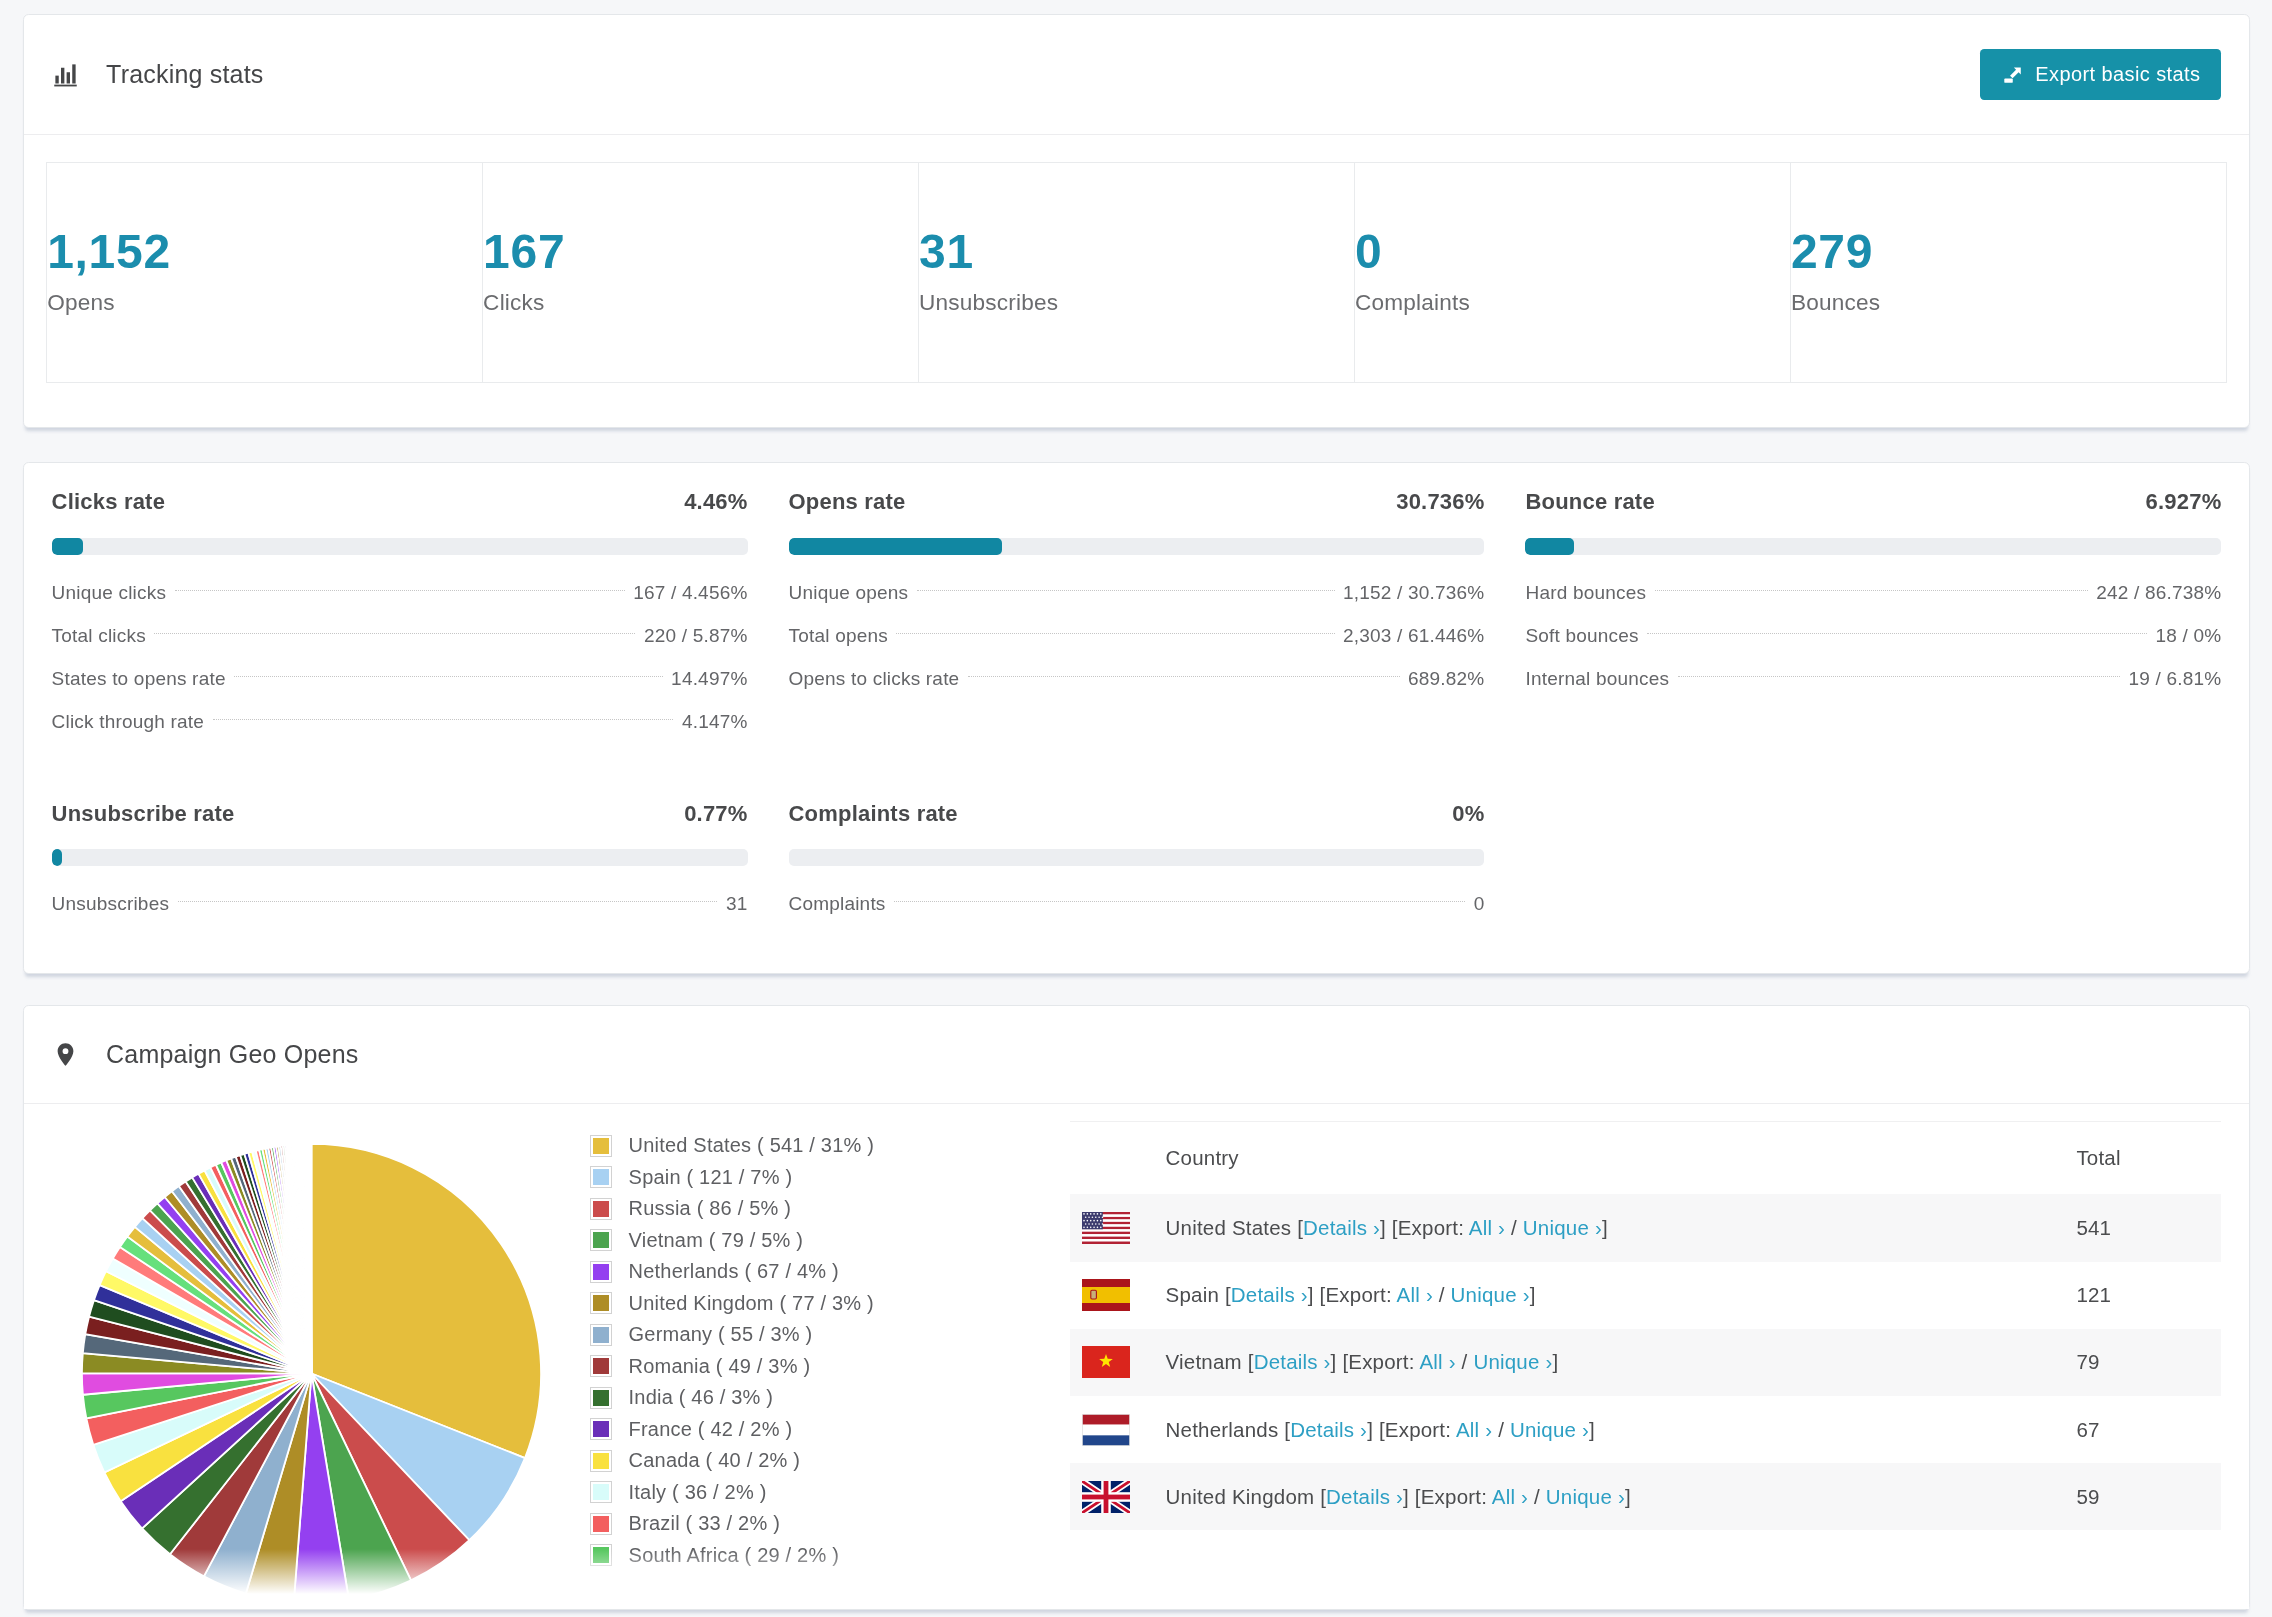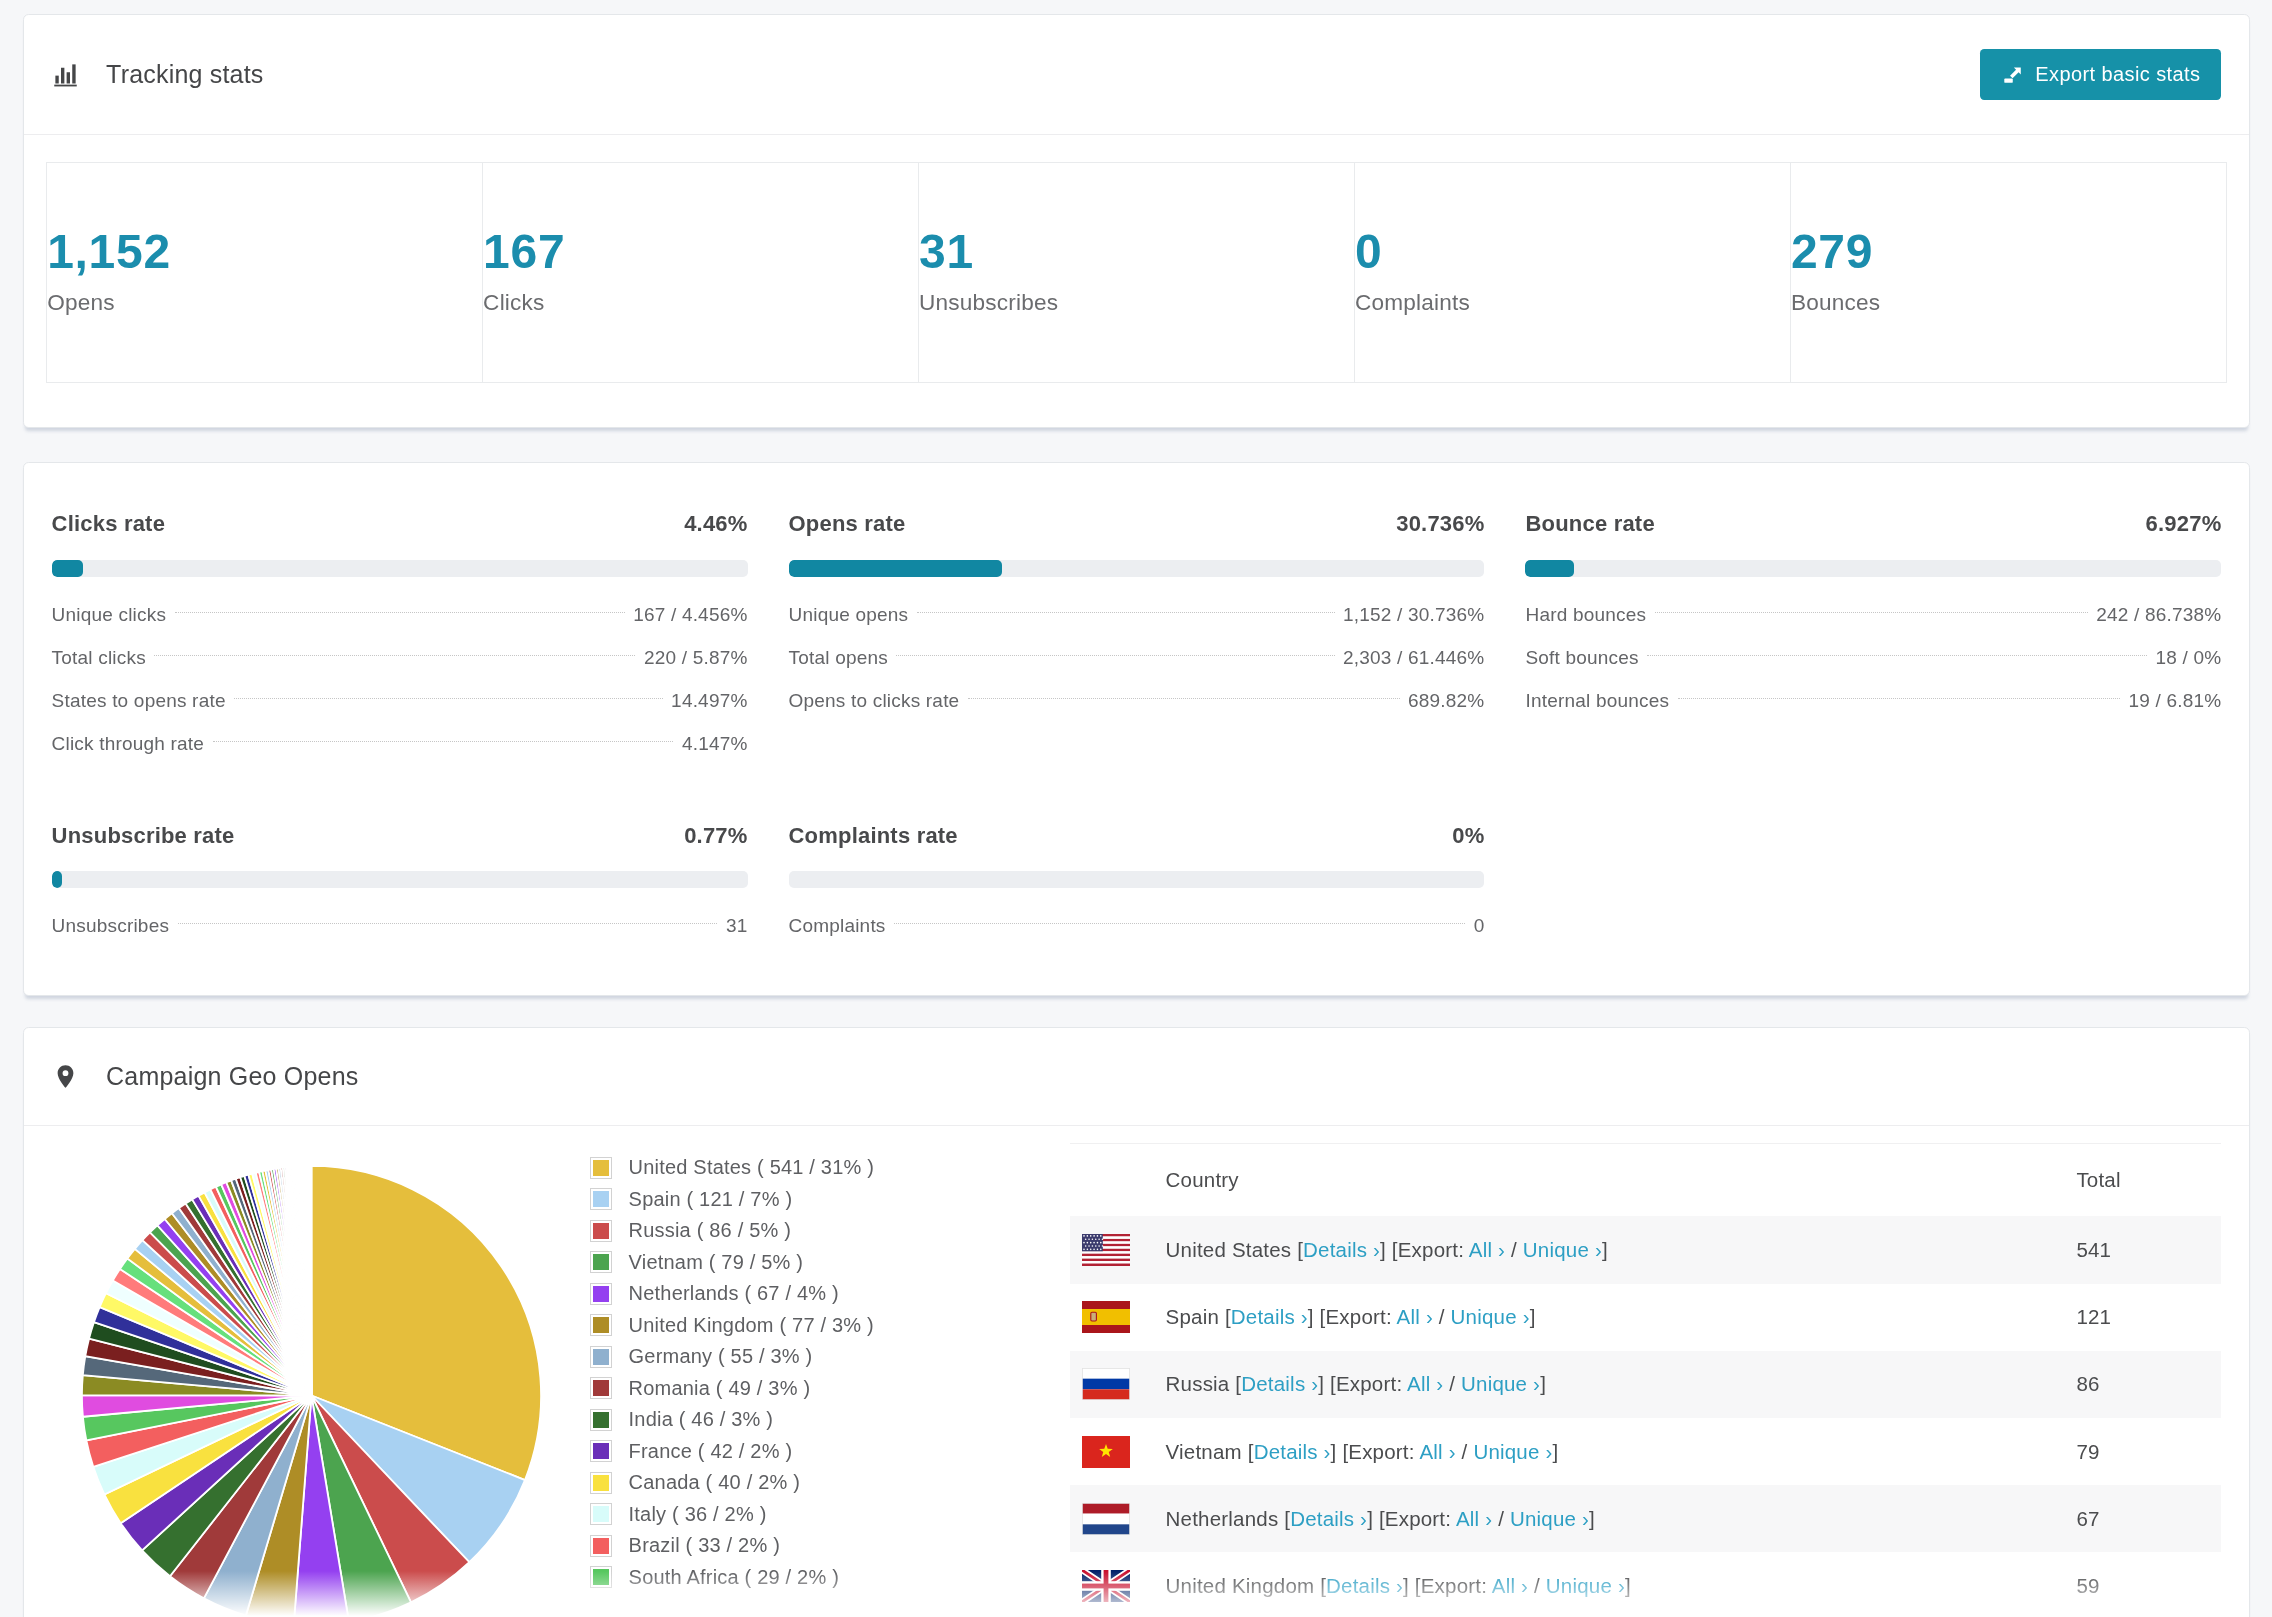--- a/index.html
+++ b/index.html
@@ -39,21 +39,21 @@
     display: flex;
     border: 0.7px solid #e9ebed;
     margin: 27px 22.6px 44px;
   }
   .tile { flex: 1; padding: 61px 0 66px; border-right: 0.7px solid #e9ebed; }
   .tile:last-child { border-right: none; }
   .tile .num { font-size: 48px; font-weight: 700; color: #1b8dad; letter-spacing: 0.7px; }
   .tile .lbl { font-size: 22.6px; color: #6b6c6f; margin-top: 11.3px; }
 
   
-  #card-rates { margin-top: 34px; padding: 48px 28px 58px; }
+  #card-rates { margin-top: 34px; padding: 26px 28px 58px; }
   .rates-grid {
     display: grid;
     grid-template-columns: repeat(3, 1fr);
     column-gap: 41px; row-gap: 68px;
   }
   .rate-head {
     display: flex; justify-content: space-between; align-items: baseline;
     font-size: 22px; font-weight: 700; color: #48494b; margin-bottom: 22.6px;
   }
   .bar { height: 17px; background: #eceef1; border-radius: 5px; overflow: hidden; }
@@ -518,30 +518,20 @@
                     <rect width="60" height="10" fill="#AA151B"></rect>
                     <rect y="10" width="60" height="20" fill="#F1BF00"></rect>
                     <rect y="30" width="60" height="10" fill="#AA151B"></rect>
              <rect x="11" y="14" width="7" height="11" rx="1.5" fill="#c8b078" stroke="#AA151B" stroke-width="1.4"></rect>
                   </svg></span></td>
               <td class="country-cell"><span>Spain</span> [<a class="lnk" href="#">Details ›</a>] [Export: <a class="lnk" href="#">All ›</a> / <a class="lnk" href="#">Unique ›</a>]</td>
               <td class="total-col">121</td>
             </tr>
             <tr>
               <td class="flag-cell"><span class="flag"><svg viewBox="0 0 60 40" preserveAspectRatio="none">
-                    <rect width="60" height="13.333333333333334" fill="#fff"></rect>
-                    <rect y="13.333333333333334" width="60" height="13.333333333333334" fill="#0039A6"></rect>
-                    <rect y="26.666666666666668" width="60" height="13.333333333333334" fill="#D52B1E"></rect>
-             <rect x="0.5" y="0.5" width="59" height="39" fill="none" stroke="#e2e2e2" stroke-width="1"></rect>
-                  </svg></span></td>
-              <td class="country-cell"><span>Russia</span> [<a class="lnk" href="#">Details ›</a>] [Export: <a class="lnk" href="#">All ›</a> / <a class="lnk" href="#">Unique ›</a>]</td>
-              <td class="total-col">86</td>
-            </tr>
-            <tr>
-              <td class="flag-cell"><span class="flag"><svg viewBox="0 0 60 40" preserveAspectRatio="none">
                     <rect width="60" height="40" fill="#DA251D"></rect>
              <polygon points="30,10 32.12,16.09 38.56,16.22 33.42,20.11 35.29,26.28 30,22.6 24.71,26.28 26.58,20.11 21.44,16.22 27.88,16.09" fill="#FFE600"></polygon>
                   </svg></span></td>
               <td class="country-cell"><span>Vietnam</span> [<a class="lnk" href="#">Details ›</a>] [Export: <a class="lnk" href="#">All ›</a> / <a class="lnk" href="#">Unique ›</a>]</td>
               <td class="total-col">79</td>
             </tr>
             <tr>
               <td class="flag-cell"><span class="flag"><svg viewBox="0 0 60 40" preserveAspectRatio="none">
                     <rect width="60" height="13.333333333333334" fill="#AE1C28"></rect>
                     <rect y="13.333333333333334" width="60" height="13.333333333333334" fill="#fff"></rect>

